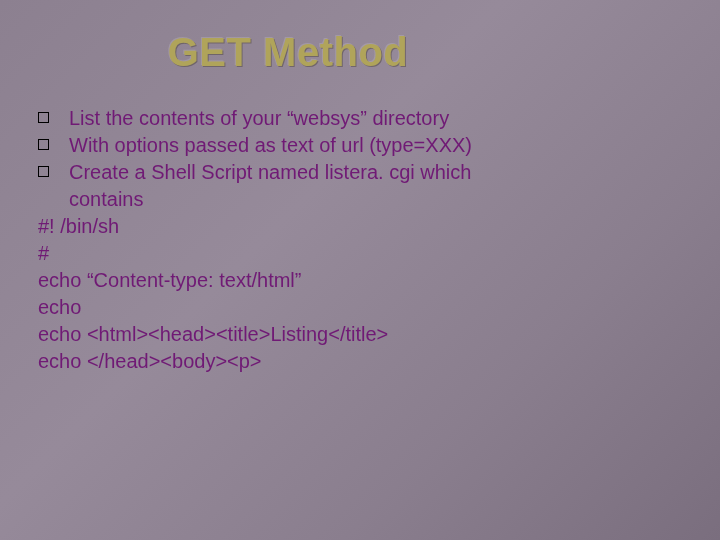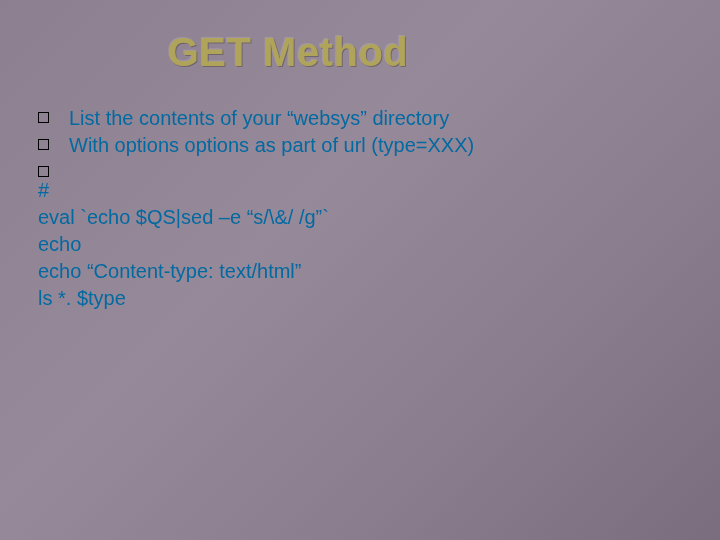--- a/index.html
+++ b/index.html
@@ -26,21 +26,21 @@
     font-weight: bold;
     color: #b0a45a;
     text-shadow: 1px 1px 0 rgba(60,50,40,0.4), -1px -1px 0 rgba(255,255,255,0.15);
     margin-top: 10px;
     margin-bottom: 30px;
     letter-spacing: 0.5px;
   }
   .content {
     font-size: 20px;
     line-height: 1.35;
-    color: #0369a1;
+    color: #701a75;
     padding-left: 8px;
   }
   .bullet-row {
     display: flex;
     align-items: flex-start;
   }
   .bullet-marker {
     display: inline-block;
     width: 11px;
     height: 11px;
@@ -60,26 +60,28 @@
 <div class="slide">
   <div class="title">GET Method</div>
   <div class="content">
 
     <div class="bullet-row">
       <span class="bullet-marker"></span>
       <span>List the contents of your “websys” directory</span>
     </div>
     <div class="bullet-row">
       <span class="bullet-marker"></span>
-      <span>With options options as part of url (type=XXX)</span>
+      <span>With options passed as text of url (type=XXX)</span>
     </div>
     <div class="bullet-row">
       <span class="bullet-marker"></span>
+      <span>Create a Shell Script named listera. cgi which contains</span>
     </div>
 
+    <div class="code-line">#! /bin/sh</div>
     <div class="code-line">#</div>
-    <div class="code-line">eval `echo $QS|sed –e “s/\&amp;/ /g”`</div>
+    <div class="code-line"> echo “Content-type: text/html”</div>
     <div class="code-line">echo</div>
-    <div class="code-line"> echo “Content-type: text/html”</div>
-    <div class="code-line">ls   *. $type</div>
+    <div class="code-line"> echo &lt;html&gt;&lt;head&gt;&lt;title&gt;Listing&lt;/title&gt;</div>
+    <div class="code-line"> echo &lt;/head&gt;&lt;body&gt;&lt;p&gt;</div>
 
   </div>
 </div>
 
 </body></html>

